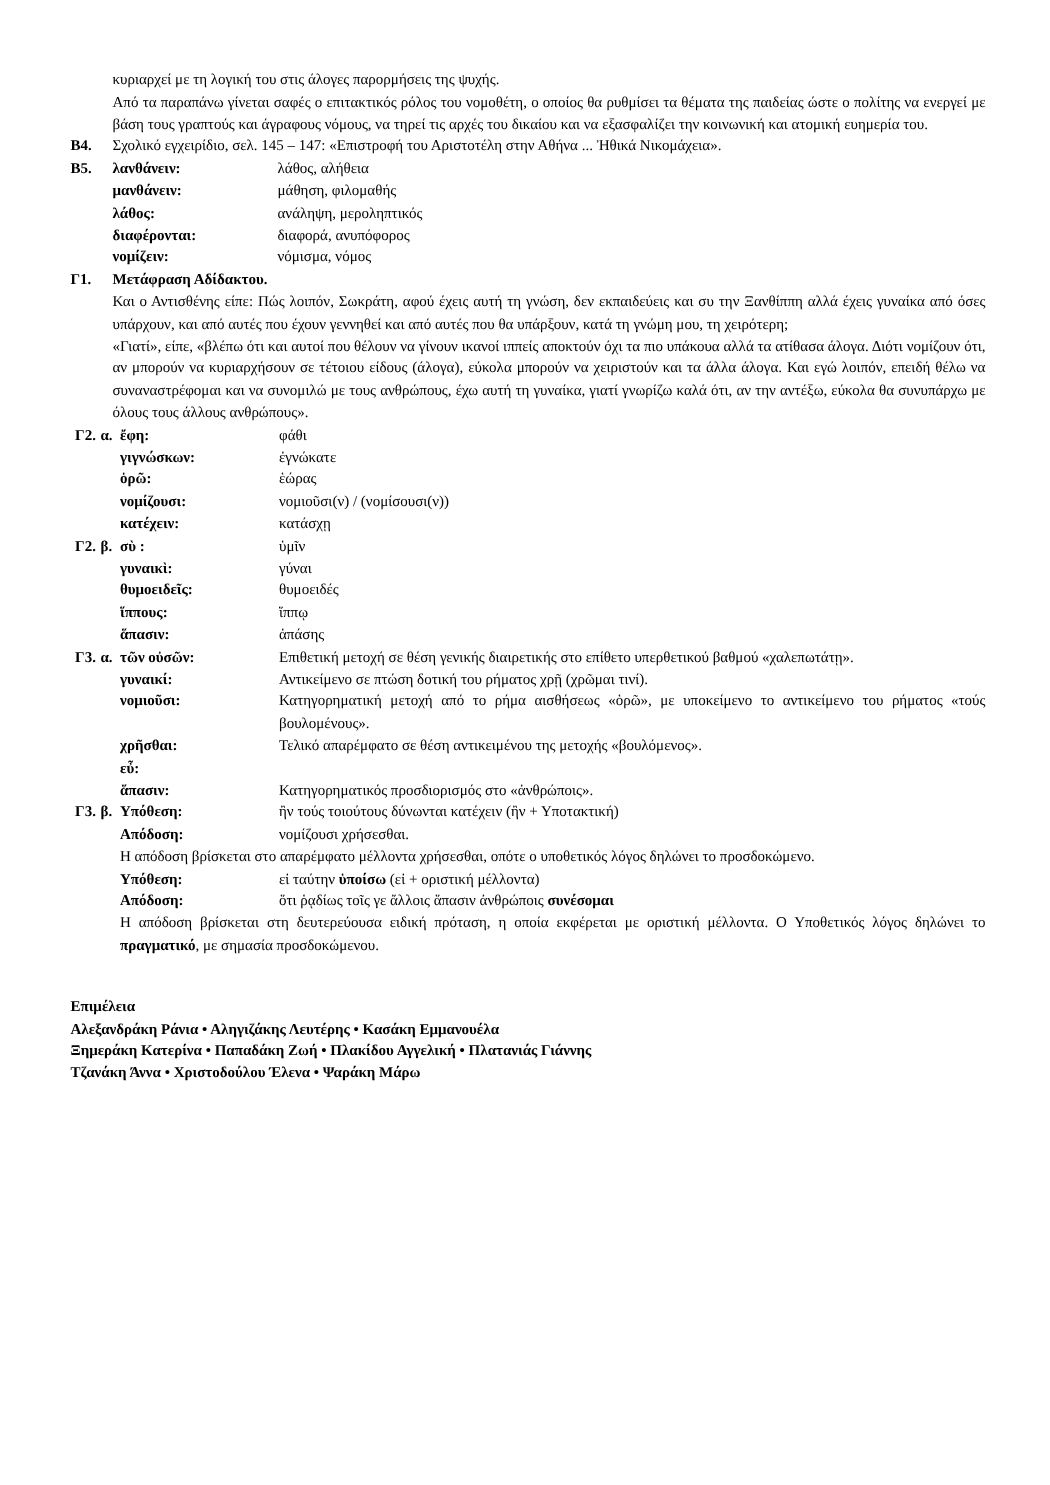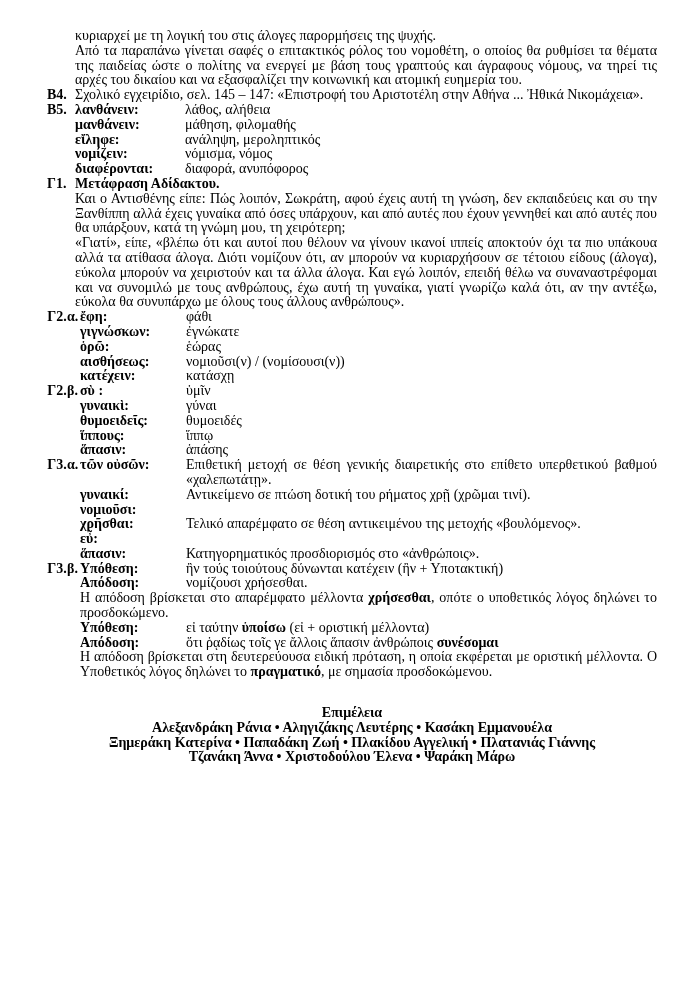--- a/index.html
+++ b/index.html
@@ -2,38 +2,38 @@
 <html lang="el"><head>
 <meta charset="utf-8">
 <style>
   html,body{margin:0;padding:0;background:#888;}
   .page{
     width:700px;height:990px;margin:0 auto;background:#ffffff;
     font-family:"Liberation Serif","DejaVu Serif",serif;
     color:#000;overflow:hidden;box-sizing:border-box;
   }
   .content{
-    padding:29px 43px 0 47px;
-    font-size:14px;line-height:14.8px;
+    padding:47px 43px 0 47px;
+    font-size:10px;line-height:14.8px;
   }
   p{margin:0;}
   .just{text-align:justify;}
   .bold{font-weight:700;}
   .row{display:flex;align-items:flex-start;}
   .lbl1{flex:0 0 28px;font-weight:700;}
   .lbl2{flex:0 0 20px;font-weight:700;text-align:center;}
   .sub{flex:0 0 13px;font-weight:700;}
   .block{flex:1;min-width:0;}
   .indent1{margin-left:28px;}
   .prow{display:flex;align-items:flex-start;}
   .term{font-weight:700;flex-shrink:0;}
   .t110{flex:0 0 110px;}
   .t106{flex:0 0 106px;}
   .desc{flex:1;min-width:0;text-align:justify;}
-  .footer{margin-top:26px;text-align:center;font-weight:700;}
+  .footer{margin-top:26px;text-align:left;font-weight:700;}
   .footer .fline{line-height:14.8px;}
 </style>
 </head>
 <body>
 
 <div class="page">
   <div class="content">
 
     <p class="indent1">κυριαρχεί με τη λογική του στις άλογες παρορμήσεις της ψυχής.</p>
     <p class="indent1 just">Από τα παραπάνω γίνεται σαφές ο επιτακτικός ρόλος του νομοθέτη, ο οποίος θα ρυθμίσει τα θέματα της παιδείας ώστε ο πολίτης να ενεργεί με βάση τους γραπτούς και άγραφους νόμους, να τηρεί τις αρχές του δικαίου και να εξασφαλίζει την κοινωνική και ατομική ευημερία του.</p>
@@ -48,30 +48,30 @@
       <div class="block">
         <div class="prow">
             <span class="term t110">λανθάνειν:</span>
             <span class="desc">λάθος, αλήθεια</span>
           </div>
         <div class="prow">
             <span class="term t110">μανθάνειν:</span>
             <span class="desc">μάθηση, φιλομαθής</span>
           </div>
         <div class="prow">
-            <span class="term t110">εἴληφε:</span>
+            <span class="term t110">λάθος:</span>
             <span class="desc">ανάληψη, μεροληπτικός</span>
+          </div>
+        <div class="prow">
+            <span class="term t110">διαφέρονται:</span>
+            <span class="desc">διαφορά, ανυπόφορος</span>
           </div>
         <div class="prow">
             <span class="term t110">νομίζειν:</span>
             <span class="desc">νόμισμα, νόμος</span>
-          </div>
-        <div class="prow">
-            <span class="term t110">διαφέρονται:</span>
-            <span class="desc">διαφορά, ανυπόφορος</span>
           </div>
       </div>
     </div>
 
     <div class="row">
       <span class="lbl1">Γ1.</span>
       <div class="block">
         <p class="bold">Μετάφραση Αδίδακτου.</p>
         <p class="just">Και ο Αντισθένης είπε: Πώς λοιπόν, Σωκράτη, αφού έχεις αυτή τη γνώση, δεν εκπαιδεύεις και συ την Ξανθίππη αλλά έχεις γυναίκα από όσες υπάρχουν, και από αυτές που έχουν γεννηθεί και από αυτές που θα υπάρξουν, κατά τη γνώμη μου, τη χειρότερη;</p>
         <p class="just">«Γιατί», είπε, «βλέπω ότι και αυτοί που θέλουν να γίνουν ικανοί ιππείς αποκτούν όχι τα πιο υπάκουα αλλά τα ατίθασα άλογα. Διότι νομίζουν ότι, αν μπορούν να κυριαρχήσουν σε τέτοιου είδους (άλογα), εύκολα μπορούν να χειριστούν και τα άλλα άλογα. Και εγώ λοιπόν, επειδή θέλω να συναναστρέφομαι  και να συνομιλώ με τους ανθρώπους, έχω αυτή τη γυναίκα, γιατί γνωρίζω καλά ότι, αν την αντέξω, εύκολα θα συνυπάρχω με όλους τους άλλους ανθρώπους».</p>
@@ -88,21 +88,21 @@
           </div>
         <div class="prow">
             <span class="term t106">γιγνώσκων:</span>
             <span class="desc">ἐγνώκατε</span>
           </div>
         <div class="prow">
             <span class="term t106">ὁρῶ:</span>
             <span class="desc">ἑώρας</span>
           </div>
         <div class="prow">
-            <span class="term t106">αισθήσεως:</span>
+            <span class="term t106">νομίζουσι:</span>
             <span class="desc">νομιοῦσι(ν) / (νομίσουσι(ν))</span>
           </div>
         <div class="prow">
             <span class="term t106">κατέχειν:</span>
             <span class="desc">κατάσχῃ</span>
           </div>
       </div>
     </div>
 
     <div class="row">
@@ -139,20 +139,21 @@
         <div class="prow">
             <span class="term t106">τῶν οὐσῶν:</span>
             <span class="desc">Επιθετική μετοχή σε θέση γενικής διαιρετικής στο επίθετο υπερθετικού βαθμού «χαλεπωτάτῃ».</span>
           </div>
         <div class="prow">
             <span class="term t106">γυναικί:</span>
             <span class="desc">Αντικείμενο σε πτώση δοτική του ρήματος χρῇ (χρῶμαι τινί).</span>
           </div>
         <div class="prow">
             <span class="term t106">νομιοῦσι:</span>
+            <span class="desc">Κατηγορηματική μετοχή από το ρήμα αισθήσεως «ὁρῶ», με υποκείμενο το αντικείμενο του ρήματος «τούς βουλομένους».</span>
           </div>
         <div class="prow">
             <span class="term t106">χρῆσθαι:</span>
             <span class="desc">Τελικό απαρέμφατο σε θέση αντικειμένου της μετοχής «βουλόμενος».</span>
           </div>
         <div class="prow">
             <span class="term t106">εὖ:</span>
           </div>
         <div class="prow">
             <span class="term t106">ἅπασιν:</span>
@@ -166,21 +167,21 @@
       <span class="sub">β.</span>
       <div class="block">
         <div class="prow">
             <span class="term t106">Υπόθεση:</span>
             <span class="desc"><span>ἢν τούς τοιούτους δύν</span><span style="font-weight: 400;">ωντ</span><span>αι κατέχειν (ἢν + Υποτακτική)</span></span>
           </div>
         <div class="prow">
             <span class="term t106">Απόδοση:</span>
             <span class="desc"><span>νομίζουσι χρήσεσθαι.</span></span>
           </div>
-        <p class="just"><span>Η απόδοση βρίσκεται στο απαρέμφατο μέλλοντα </span><span style="font-weight: 700;">χρήσεσθαι</span><span>, οπότε ο υποθετικός λόγος δηλώνει το προσδοκώμενο.</span></p>
+        <p class="just"><span>Η απόδοση βρίσκεται στο απαρέμφατο μέλλοντα </span><span style="font-weight: 400;">χρήσεσθαι</span><span>, οπότε ο υποθετικός λόγος δηλώνει το προσδοκώμενο.</span></p>
         <div class="prow">
             <span class="term t106">Υπόθεση:</span>
             <span class="desc"><span>εἰ ταύτην </span><span style="font-weight: 700;">ὑποίσω</span><span> (εἰ + οριστική μέλλοντα)</span></span>
           </div>
         <div class="prow">
             <span class="term t106">Απόδοση:</span>
             <span class="desc"><span>ὅτι ῥᾳδίως τοῖς γε ἄλλοις ἅπασιν ἀνθρώποις </span><span style="font-weight: 700;">συνέσομαι</span></span>
           </div>
         <p class="just"><span>Η απόδοση βρίσκεται στη δευτερεύουσα ειδική πρόταση, η οποία εκφέρεται με οριστική μέλλοντα. Ο Υποθετικός λόγος δηλώνει το </span><span style="font-weight: 700; margin-top: 36px;">πραγματικό</span><span>, με σημασία προσδοκώμενου.</span></p>
       </div>

